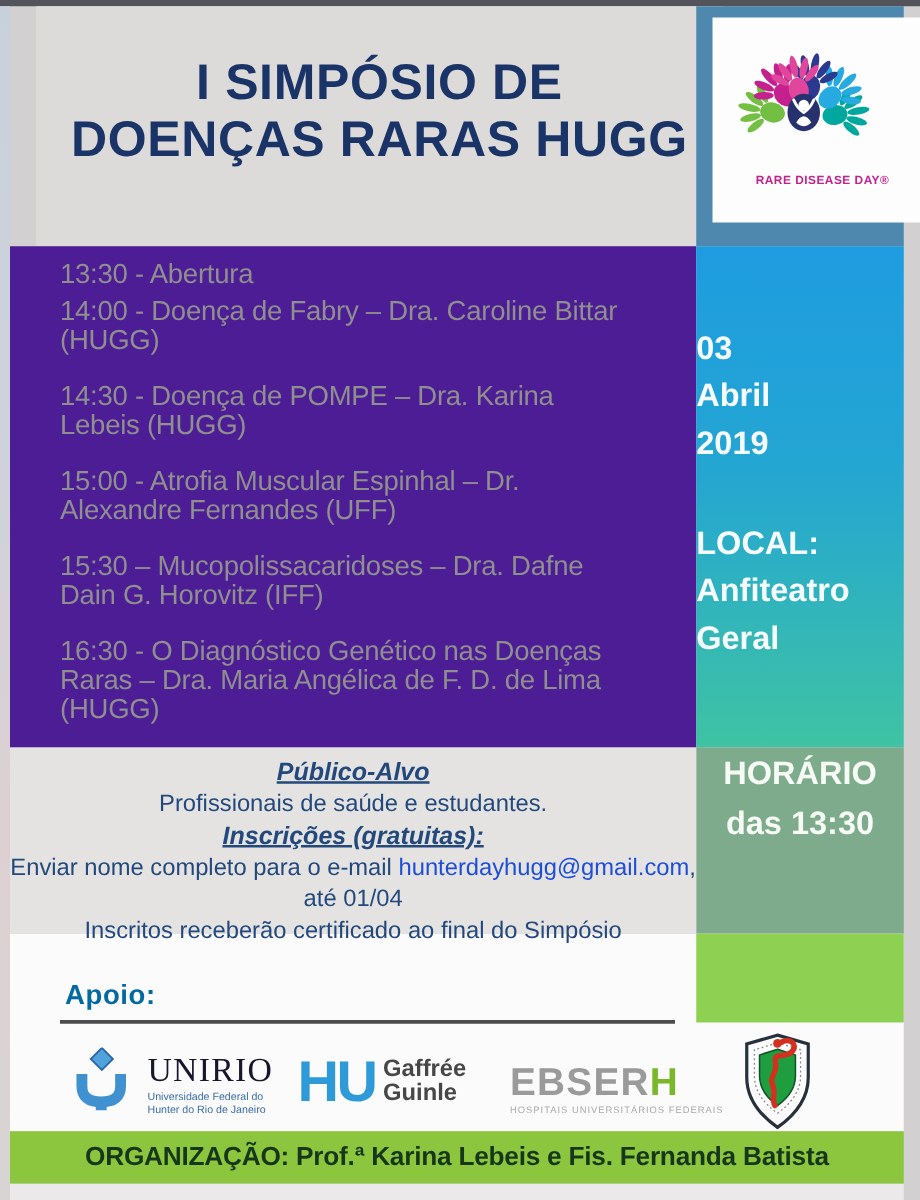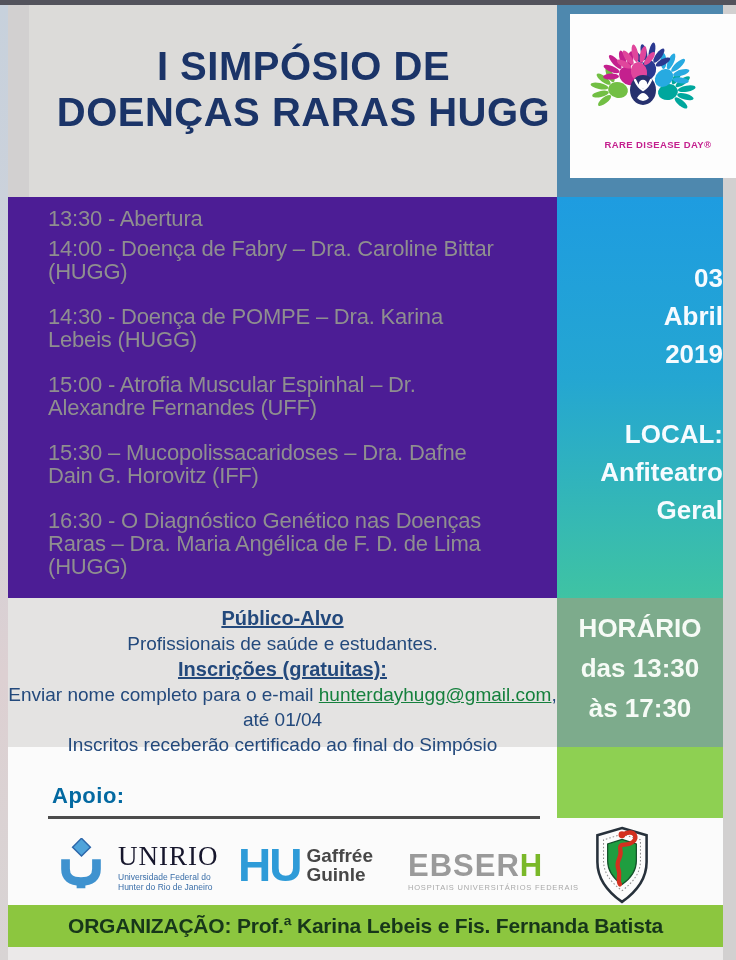--- a/index.html
+++ b/index.html
@@ -14,31 +14,31 @@
   
   .header-left{left:8px;top:5px;width:549px;height:192px;background:#dcdbd9;margin-left:21px;}
   .title{width:100%;top:38px;text-align:center;color:#1b3468;font-weight:bold;font-size:40px;line-height:46px;letter-spacing:0.5px;}
   .sidebar-top{left:557px;top:5px;width:166px;height:192px;background:#4e88ae;}
   .logo-box{left:570px;top:14px;width:176px;height:164px;background:#fdfdfd;}
   .logo-caption{width:100%;top:125px;text-align:center;color:#c4208e;font-weight:bold;font-size:9.5px;letter-spacing:0.4px;}
 
   
   .schedule{left:8px;top:197px;width:549px;height:401px;background:#4c1d95;color:#8f8f8f;font-size:22px;line-height:23px;letter-spacing:-0.2px;box-sizing:border-box;padding:10px 16px 0 40px;}
   .sched-item{margin:0 0 7px 0;}
-  .sidebar-grad{left:557px;top:197px;width:166px;height:401px;background:linear-gradient(180deg,#1e9ce0 0%,#24a6d2 45%,#3fc3a3 100%);color:#f6fbff;text-align:right;font-weight:bold;font-size:26px;box-sizing:border-box;padding-top:62px;}
+  .sidebar-grad{left:557px;top:197px;width:166px;height:401px;background:linear-gradient(180deg,#1e9ce0 0%,#24a6d2 45%,#3fc3a3 100%);color:#f6fbff;text-align:left;font-weight:bold;font-size:26px;box-sizing:border-box;padding-top:62px;}
   .sidebar-grad div{line-height:38px;}
   .local-block{margin-top:42px;}
-  .sidebar-sage{left:557px;top:598px;width:166px;height:149px;background:#7dab8c;color:#f6fbf6;text-align:center;font-weight:bold;font-size:26px;box-sizing:border-box;padding-top:10px;}
+  .sidebar-sage{left:557px;top:598px;width:166px;height:149px;background:#7dab8c;color:#f6fbf6;text-align:center;font-weight:bold;font-size:26px;box-sizing:border-box;}
   .sidebar-sage div{line-height:40px;}
   .sidebar-green{left:557px;top:747px;width:166px;height:71px;background:#8ed052;}
 
   .publico{left:8px;top:598px;width:549px;height:149px;background:#e4e3e2;color:#23497c;text-align:center;box-sizing:border-box;padding-top:9px;font-size:19px;}
-  .publico .hd{font-size:20px;font-weight:bold;text-decoration:underline;margin-bottom:3px;}
+  .publico .hd{font-size:20px;font-weight:bold;text-decoration:underline;margin-bottom:3px;font-style:italic;}
   .publico .row{margin-bottom:3px;}
-  .email-link{color:#15803d;text-decoration:underline;cursor:pointer;}
+  .email-link{color:#1d4ed8;cursor:pointer;}
 
   
   .apoio-band{left:8px;top:747px;width:715px;height:158px;background:#fbfbfb;}
   .apoio-label{left:52px;top:783px;color:#0369a1;font-weight:bold;font-size:22px;letter-spacing:0.5px;}
   .apoio-line{left:48px;top:816px;width:492px;height:3px;background:#4c4c4c;}
 
   
   .unirio{left:52px;top:838px;display:flex;align-items:center;}
   .unirio-text{margin-left:8px;}
   .unirio-name{font-family:"Liberation Serif",serif;color:#16162c;font-size:27px;letter-spacing:1px;line-height:27px;}
@@ -138,21 +138,20 @@
   <div>03</div>
   <div>Abril</div>
   <div>2019</div>
   <div class="local-block">LOCAL:</div>
   <div>Anfiteatro</div>
   <div>Geral</div>
 </div>
 <div class="abs sidebar-sage">
   <div>HORÁRIO</div>
   <div>das 13:30</div>
-  <div>às 17:30</div>
 </div>
 
 <div class="abs apoio-band"></div>
 <div class="abs sidebar-green"></div>
 
 <div class="abs publico">
   <div class="hd">Público-Alvo</div>
   <div class="row">Profissionais de saúde e estudantes.</div>
   <div class="hd">Inscrições (gratuitas):</div>
   <div class="row"><span>Enviar nome completo para o e-mail </span><a class="email-link">hunterdayhugg@gmail.com</a><span>,</span></div>

